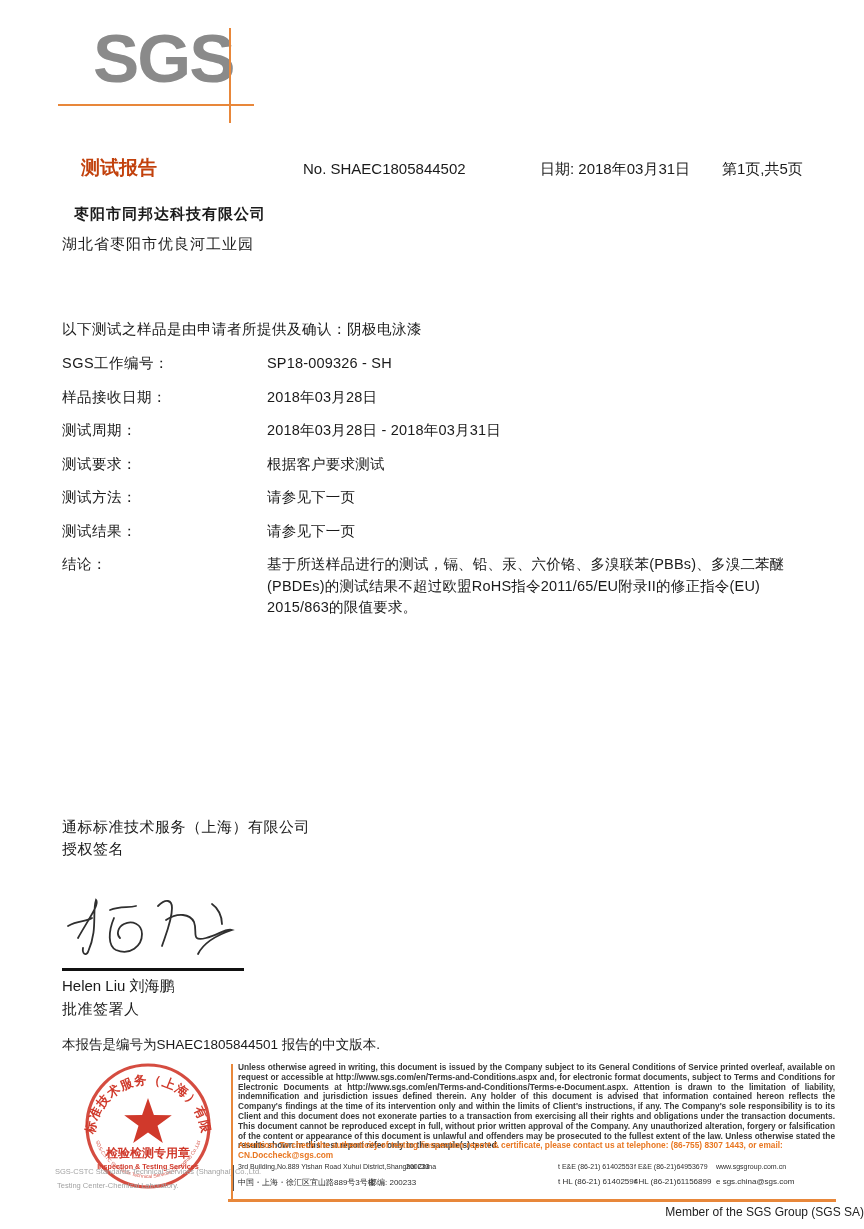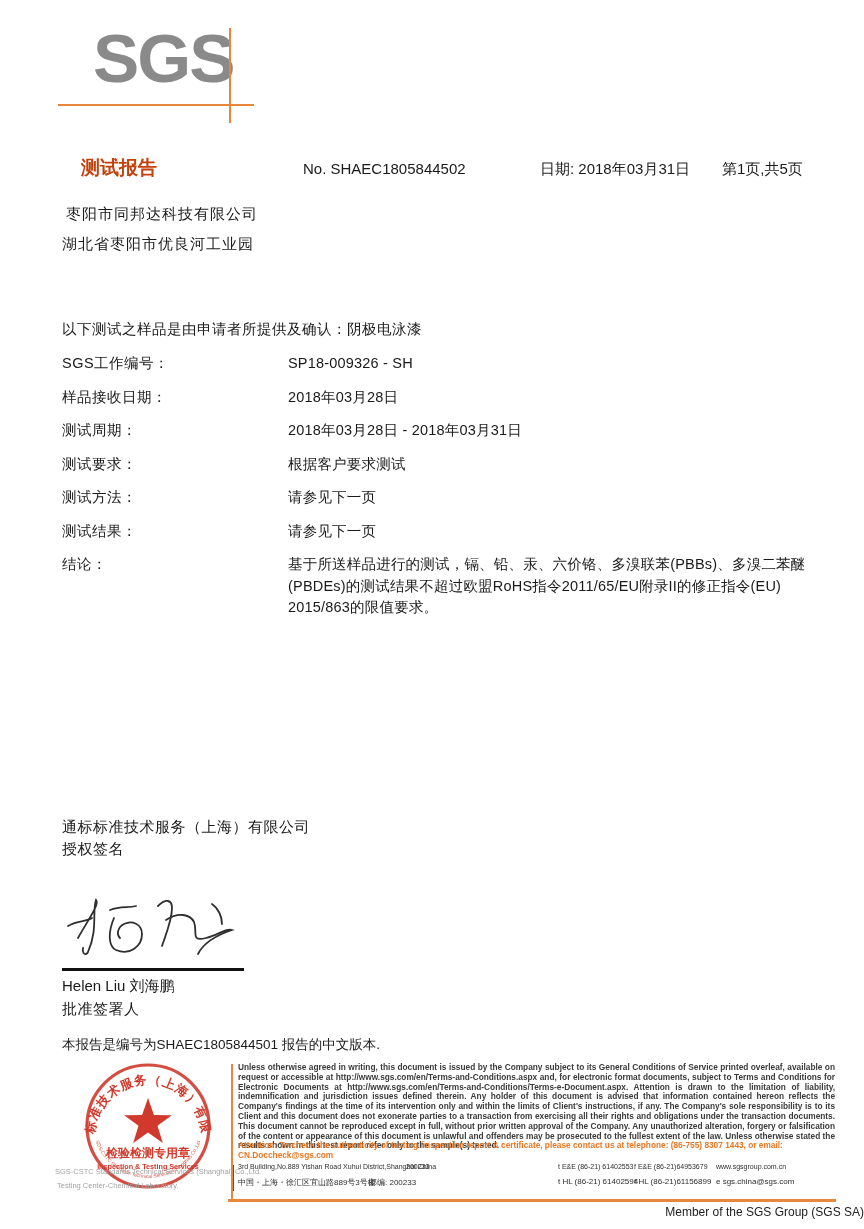--- a/index.html
+++ b/index.html
@@ -20,29 +20,29 @@
   .logo-hline{left:58px;top:104px;width:196px;height:2px;background:#e8873a;}
   .logo-vline{left:229px;top:28px;width:2px;height:95px;background:#e8873a;}
 
   
   .doc-title{left:62px;top:155px;font-size:19px;font-weight:700;color:#c2410c;margin-left:19px;}
   .report-no{left:303px;top:160px;font-size:15px;}
   .report-date{left:540px;top:160px;font-size:15px;}
   .report-pages{left:722px;top:160px;font-size:15px;}
 
   
-  .applicant-name{left:66px;top:205px;font-size:15px;letter-spacing:1px;}
+  .applicant-name{left:74px;top:205px;font-size:15px;letter-spacing:1px;font-weight:bold;}
   .applicant-address{left:62px;top:235px;font-size:15px;letter-spacing:1px;}
 
   
   .sample-intro{left:62px;top:320px;font-size:14.5px;letter-spacing:.5px;}
   .fields{left:62px;top:353px;width:745px;}
   .field-row{display:flex;margin-bottom:12px;}
   .field-label{width:205px;flex:0 0 205px;font-size:14.5px;letter-spacing:.5px;line-height:21px;}
-  .field-value{font-size:14.5px;line-height:21.5px;max-width:535px;letter-spacing:.2px;margin-left:21px;}
+  .field-value{font-size:14.5px;line-height:21.5px;max-width:535px;letter-spacing:.2px;}
 
   
   .issuer-company{left:62px;top:818px;font-size:15px;letter-spacing:.5px;}
   .issuer-authorized{left:62px;top:840px;font-size:15px;letter-spacing:.5px;}
   .signature-svg{left:62px;top:890px;}
   .signature-line{left:62px;top:968px;width:182px;height:3px;background:#111;}
   .signer-name{left:62px;top:977px;font-size:15px;}
   .signer-title{left:62px;top:1000px;font-size:15px;letter-spacing:.5px;}
   .report-note{left:62px;top:1036px;font-size:13.5px;}
 

